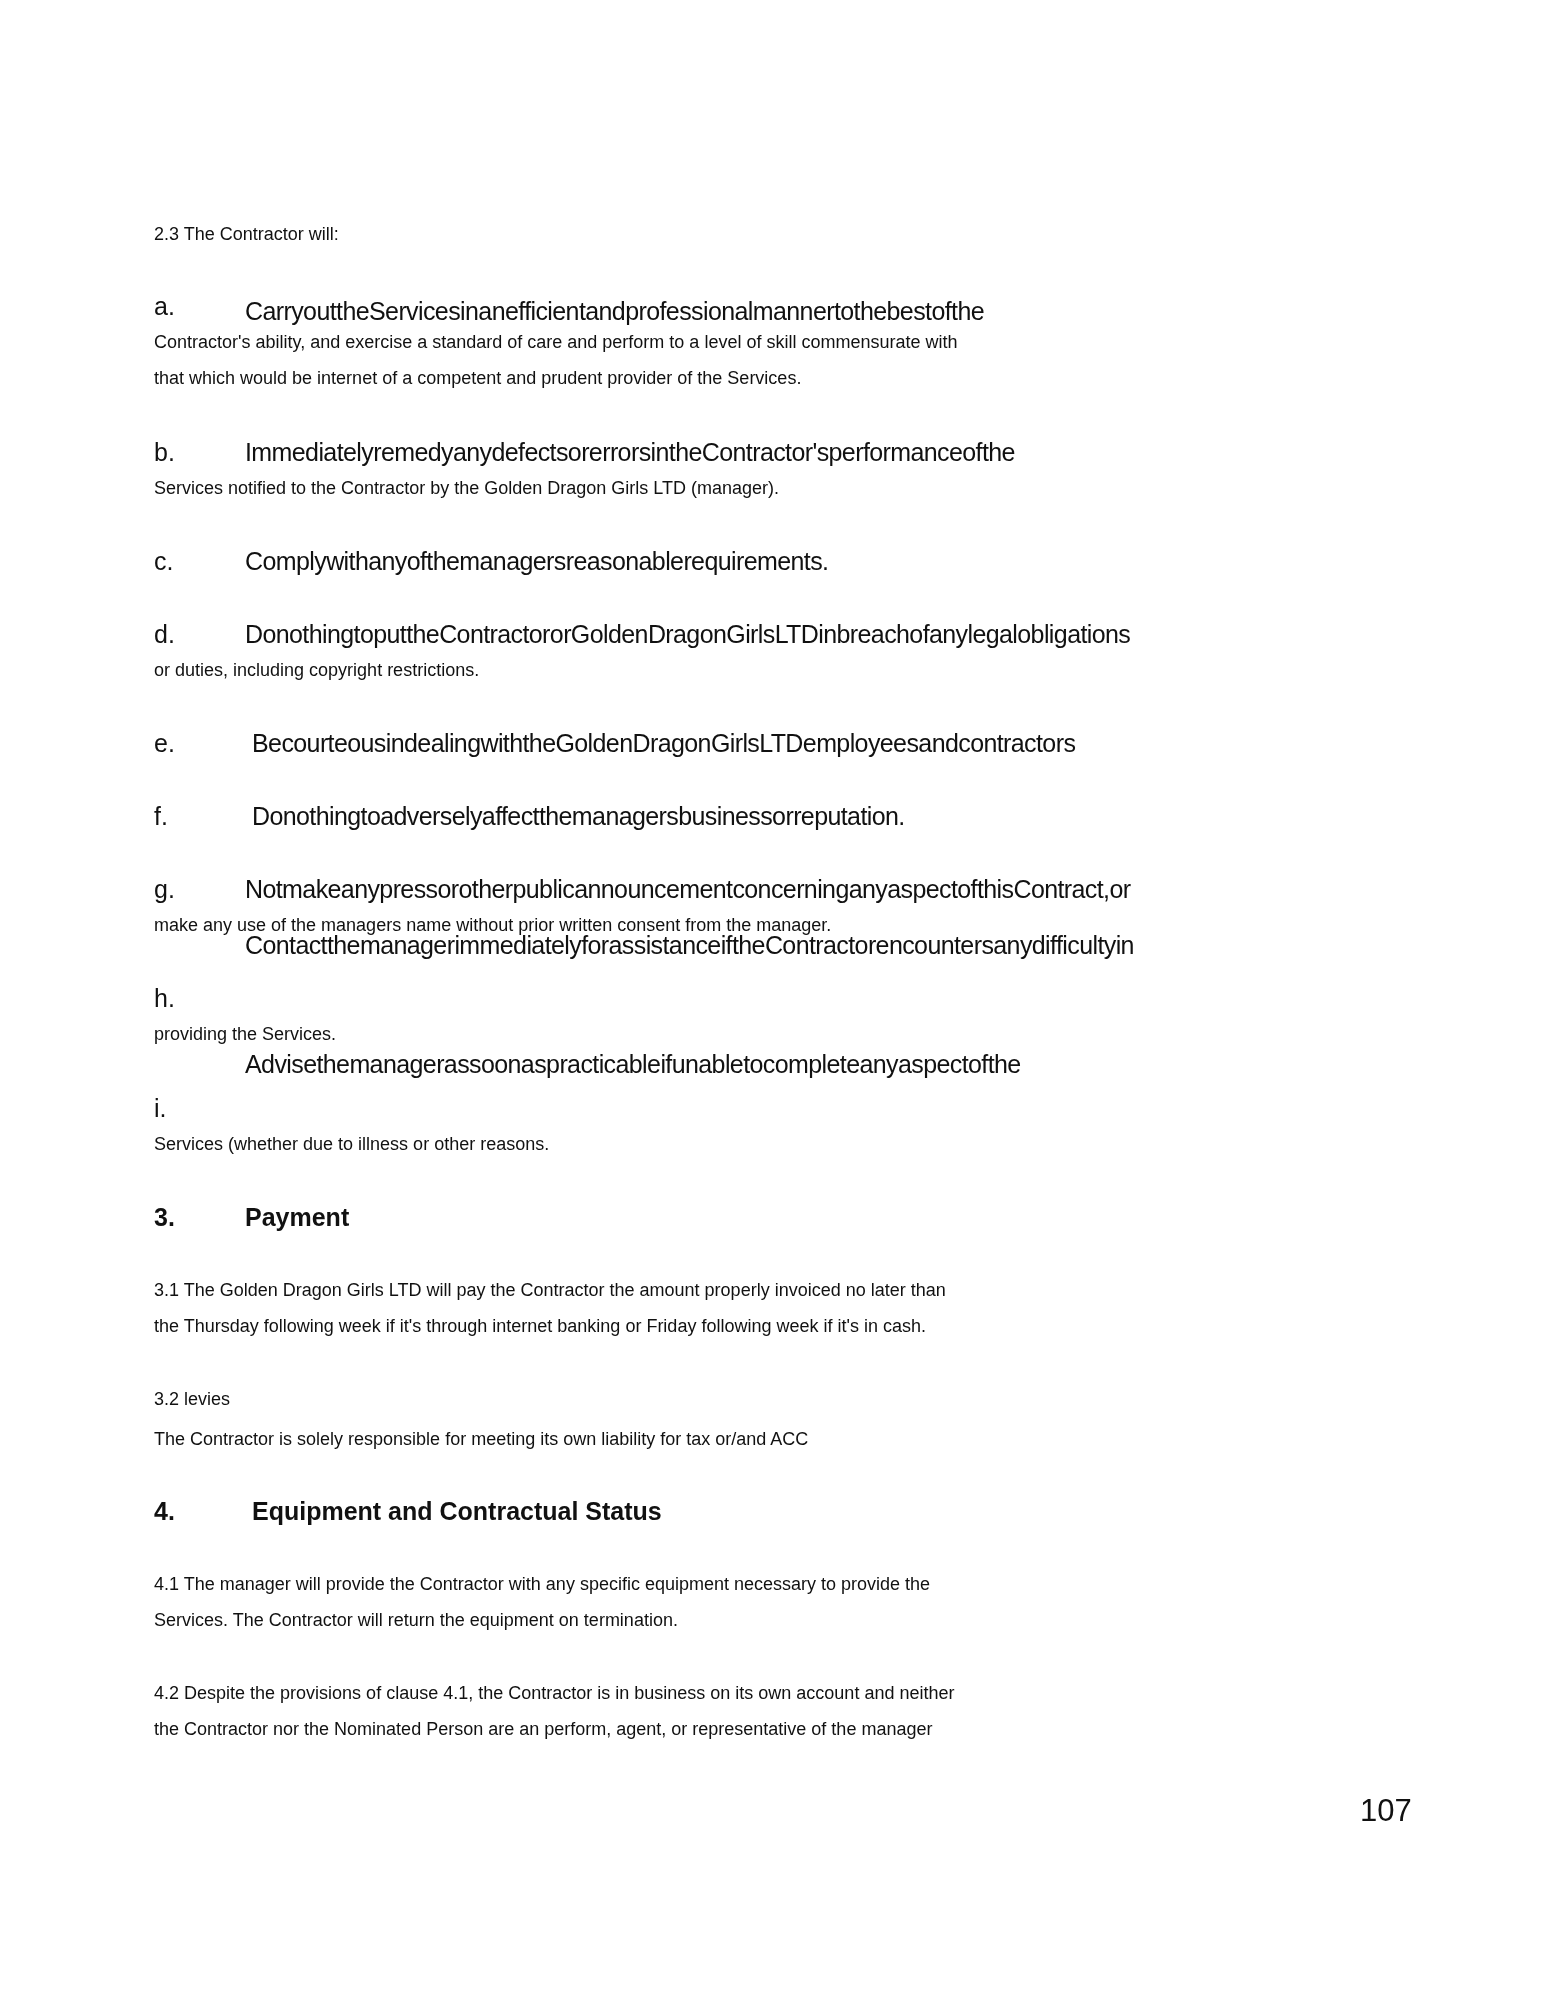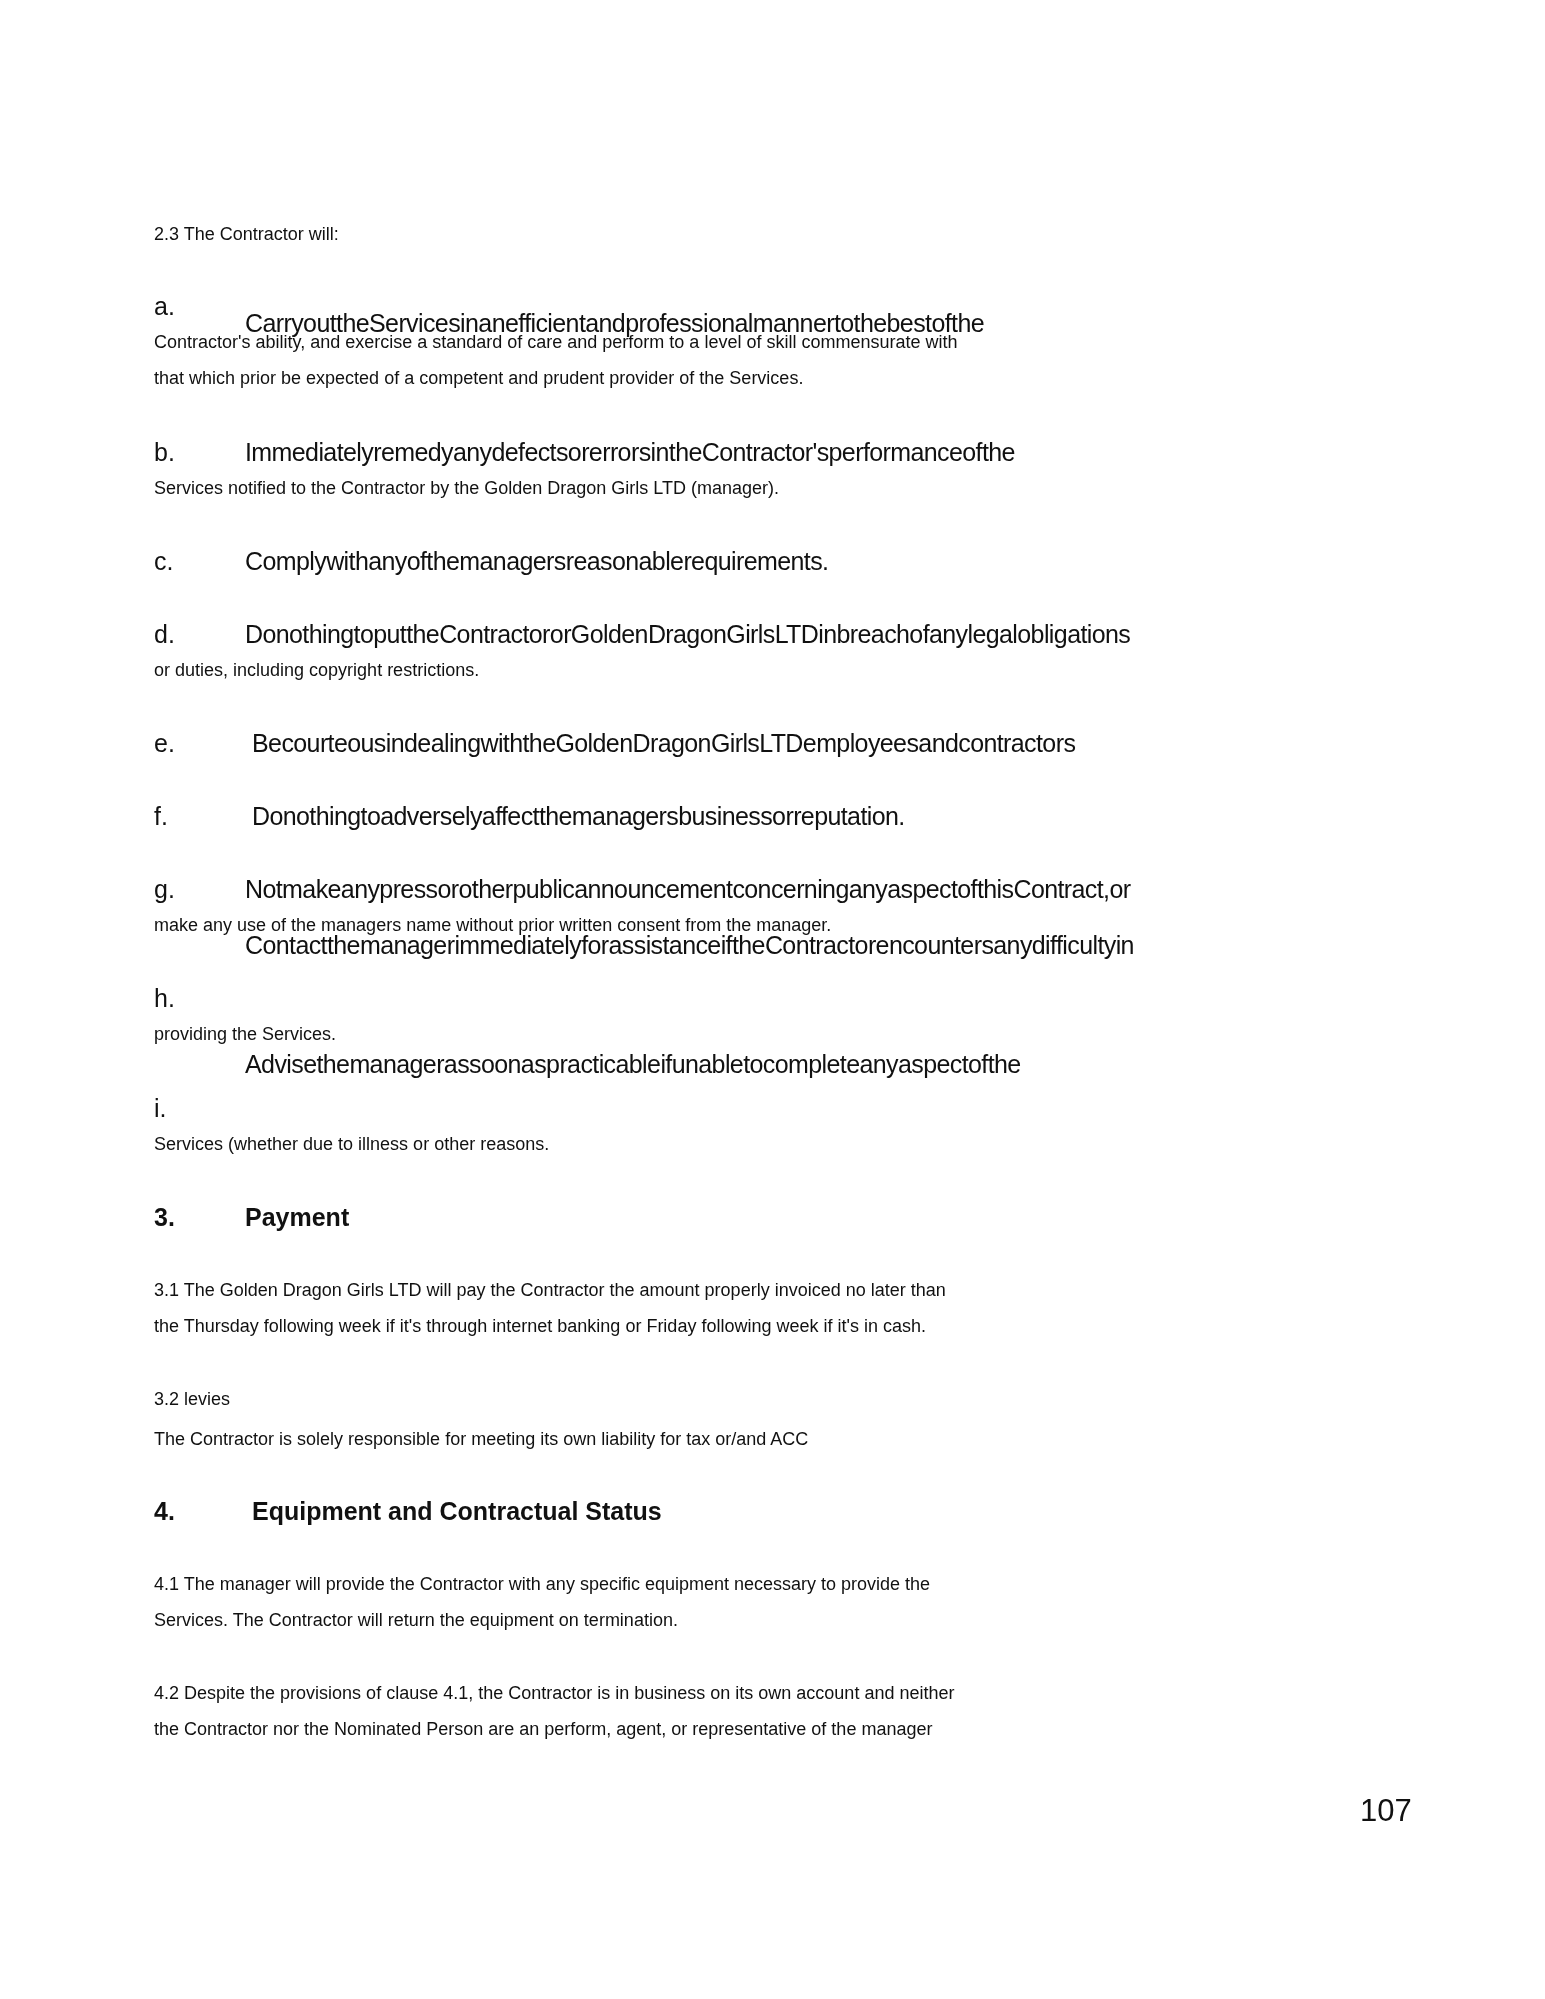--- a/index.html
+++ b/index.html
@@ -12,23 +12,23 @@
   .b { font-weight:bold; }
   .pn { position:absolute; left:1360px; top:1796px; font-size:31px; line-height:30px; }
 </style>
 </head>
 <body>
 
 <div>
   <div class="ln" style="top:219px">2.3 The Contractor will:</div>
 
   <div class="lbl" style="top:291px">a.</div>
-  <div class="ind" style="top:308px">CarryouttheServicesinanefficientandprofessionalmannertothebestofthe</div>
+  <div class="ind" style="top:296px">CarryouttheServicesinanefficientandprofessionalmannertothebestofthe</div>
   <div class="ln" style="top:327px">Contractor's ability, and exercise a standard of care and perform to a level of skill commensurate with</div>
-  <div class="ln" style="top:363px">that which prior be expected of a competent and prudent provider of the Services.</div>
+  <div class="ln" style="top:363px">that which would be internet of a competent and prudent provider of the Services.</div>
 
   <div class="lbl" style="top:437px">b.</div>
   <div class="ind" style="top:437px">ImmediatelyremedyanydefectsorerrorsintheContractor'sperformanceofthe</div>
   <div class="ln" style="top:473px">Services notified to the Contractor by the Golden Dragon Girls LTD (manager).</div>
 
   <div class="lbl" style="top:546px">c.</div>
   <div class="ind" style="top:546px">Complywithanyofthemanagersreasonablerequirements.</div>
 
   <div class="lbl" style="top:619px">d.</div>
   <div class="ind" style="top:619px">DonothingtoputtheContractororGoldenDragonGirlsLTDinbreachofanylegalobligations</div>

